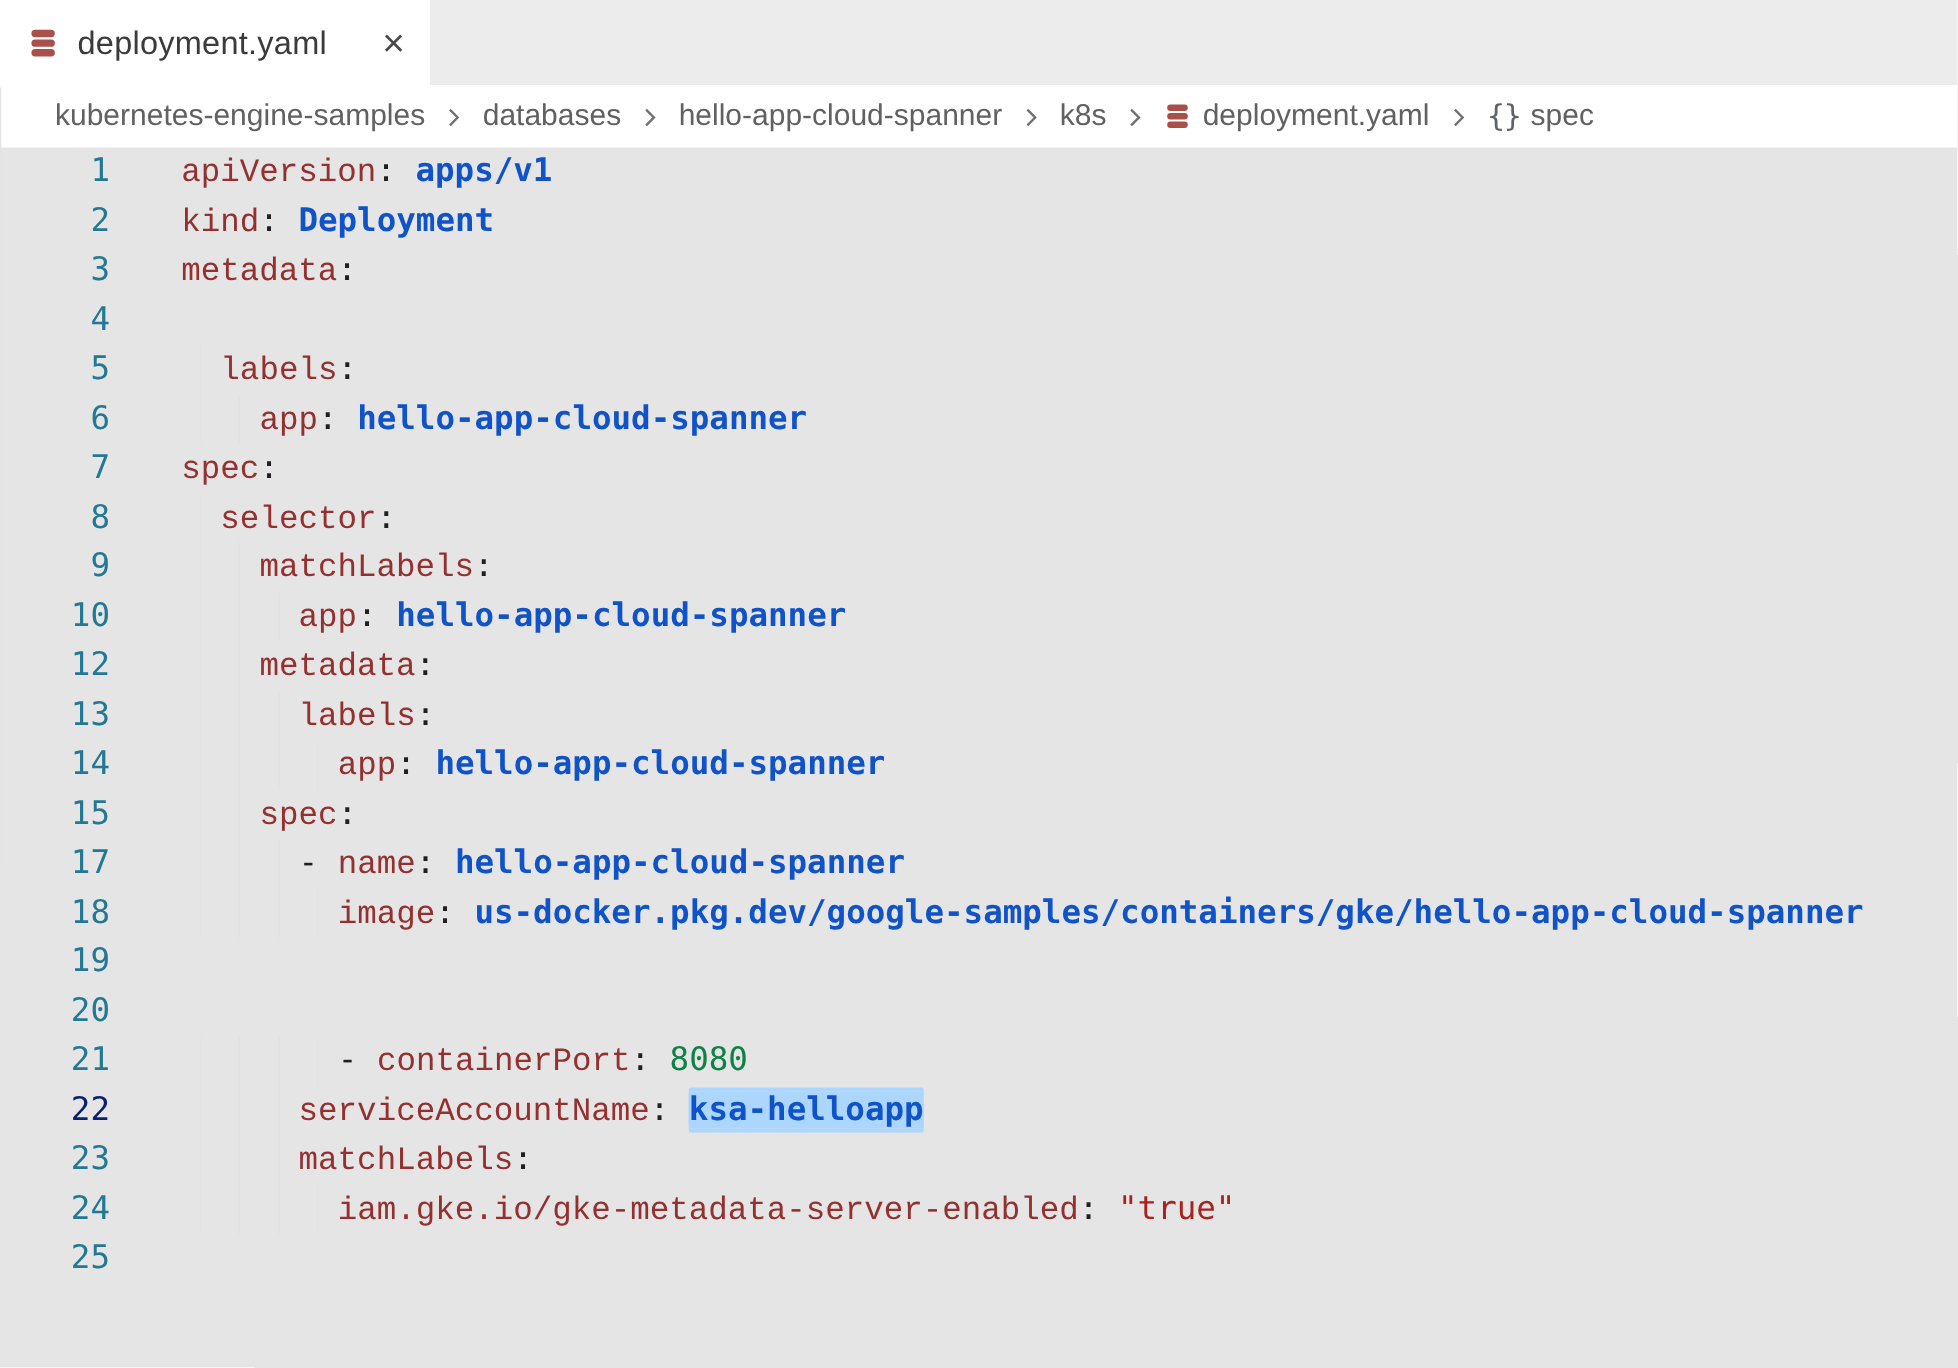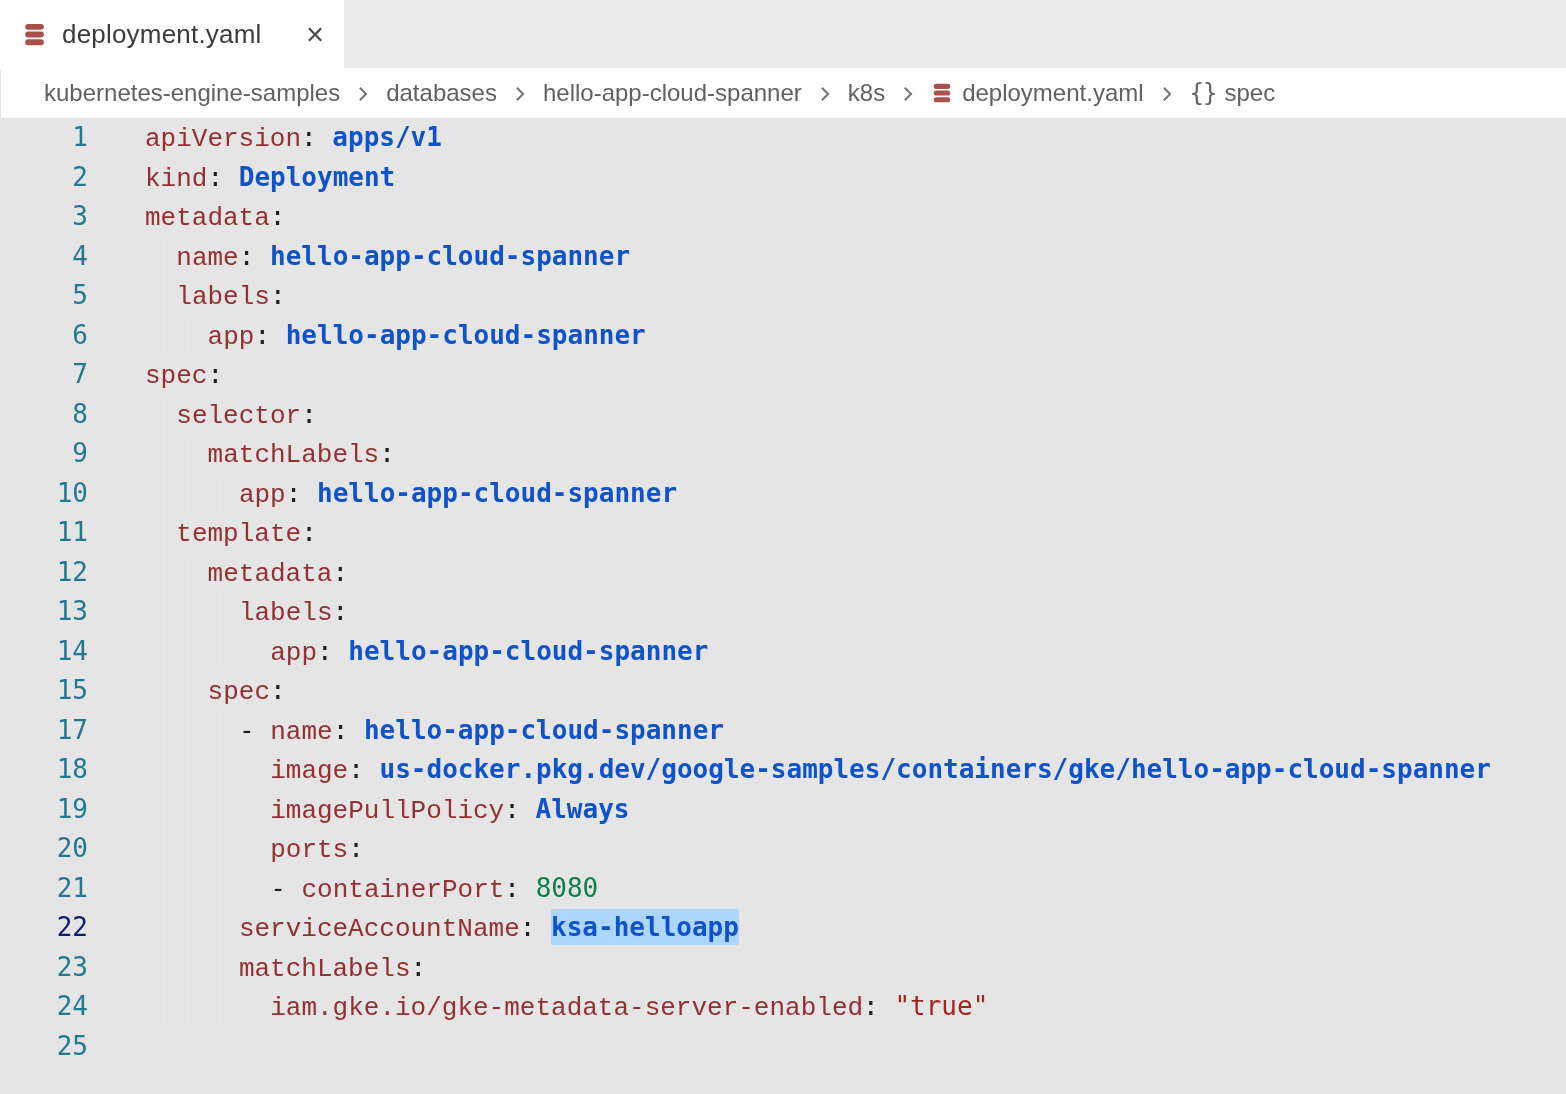--- a/index.html
+++ b/index.html
@@ -139,21 +139,20 @@
         <div class="line">
           <div class="ln">2</div>
           <div class="codeline"><span class="tk k">kind</span><span class="tk p">: </span><span class="tk v">Deployment</span></div>
         </div>
         <div class="line">
           <div class="ln">3</div>
           <div class="codeline"><span class="tk k">metadata</span><span class="tk p">:</span></div>
         </div>
         <div class="line">
           <div class="ln">4</div>
-          <div class="codeline"><span class="ind"></span><span class="tk k">name</span><span class="tk p">: </span><span class="tk v">hello-app-cloud-spanner</span></div>
         </div>
         <div class="line">
           <div class="ln">5</div>
           <div class="codeline"><span class="ind"></span><span class="tk k">labels</span><span class="tk p">:</span></div>
         </div>
         <div class="line">
           <div class="ln">6</div>
           <div class="codeline"><span class="ind"></span><span class="ind"></span><span class="tk k">app</span><span class="tk p">: </span><span class="tk v">hello-app-cloud-spanner</span></div>
         </div>
         <div class="line">
@@ -166,24 +165,20 @@
         </div>
         <div class="line">
           <div class="ln">9</div>
           <div class="codeline"><span class="ind"></span><span class="ind"></span><span class="tk k">matchLabels</span><span class="tk p">:</span></div>
         </div>
         <div class="line">
           <div class="ln">10</div>
           <div class="codeline"><span class="ind"></span><span class="ind"></span><span class="ind"></span><span class="tk k">app</span><span class="tk p">: </span><span class="tk v">hello-app-cloud-spanner</span></div>
         </div>
         <div class="line">
-          <div class="ln">11</div>
-          <div class="codeline"><span class="ind"></span><span class="tk k">template</span><span class="tk p">:</span></div>
-        </div>
-        <div class="line">
           <div class="ln">12</div>
           <div class="codeline"><span class="ind"></span><span class="ind"></span><span class="tk k">metadata</span><span class="tk p">:</span></div>
         </div>
         <div class="line">
           <div class="ln">13</div>
           <div class="codeline"><span class="ind"></span><span class="ind"></span><span class="ind"></span><span class="tk k">labels</span><span class="tk p">:</span></div>
         </div>
         <div class="line">
           <div class="ln">14</div>
           <div class="codeline"><span class="ind"></span><span class="ind"></span><span class="ind"></span><span class="ind"></span><span class="tk k">app</span><span class="tk p">: </span><span class="tk v">hello-app-cloud-spanner</span></div>
@@ -195,25 +190,23 @@
         <div class="line">
           <div class="ln">17</div>
           <div class="codeline"><span class="ind"></span><span class="ind"></span><span class="ind"></span><span class="tk p">- </span><span class="tk k">name</span><span class="tk p">: </span><span class="tk v">hello-app-cloud-spanner</span></div>
         </div>
         <div class="line">
           <div class="ln">18</div>
           <div class="codeline"><span class="ind"></span><span class="ind"></span><span class="ind"></span><span class="ind"></span><span class="tk k">image</span><span class="tk p">: </span><span class="tk v">us-docker.pkg.dev/google-samples/containers/gke/hello-app-cloud-spanner</span></div>
         </div>
         <div class="line">
           <div class="ln">19</div>
-          <div class="codeline"><span class="ind"></span><span class="ind"></span><span class="ind"></span><span class="ind"></span><span class="tk k">imagePullPolicy</span><span class="tk p">: </span><span class="tk v">Always</span></div>
         </div>
         <div class="line">
           <div class="ln">20</div>
-          <div class="codeline"><span class="ind"></span><span class="ind"></span><span class="ind"></span><span class="ind"></span><span class="tk k">ports</span><span class="tk p">:</span></div>
         </div>
         <div class="line">
           <div class="ln">21</div>
           <div class="codeline"><span class="ind"></span><span class="ind"></span><span class="ind"></span><span class="ind"></span><span class="tk p">- </span><span class="tk k">containerPort</span><span class="tk p">: </span><span class="tk n">8080</span></div>
         </div>
         <div class="line">
           <div class="ln active">22</div>
           <div class="codeline"><span class="ind"></span><span class="ind"></span><span class="ind"></span><span class="tk k">serviceAccountName</span><span class="tk p">: </span><span class="tk v sel">ksa-helloapp</span></div>
         </div>
         <div class="line">

